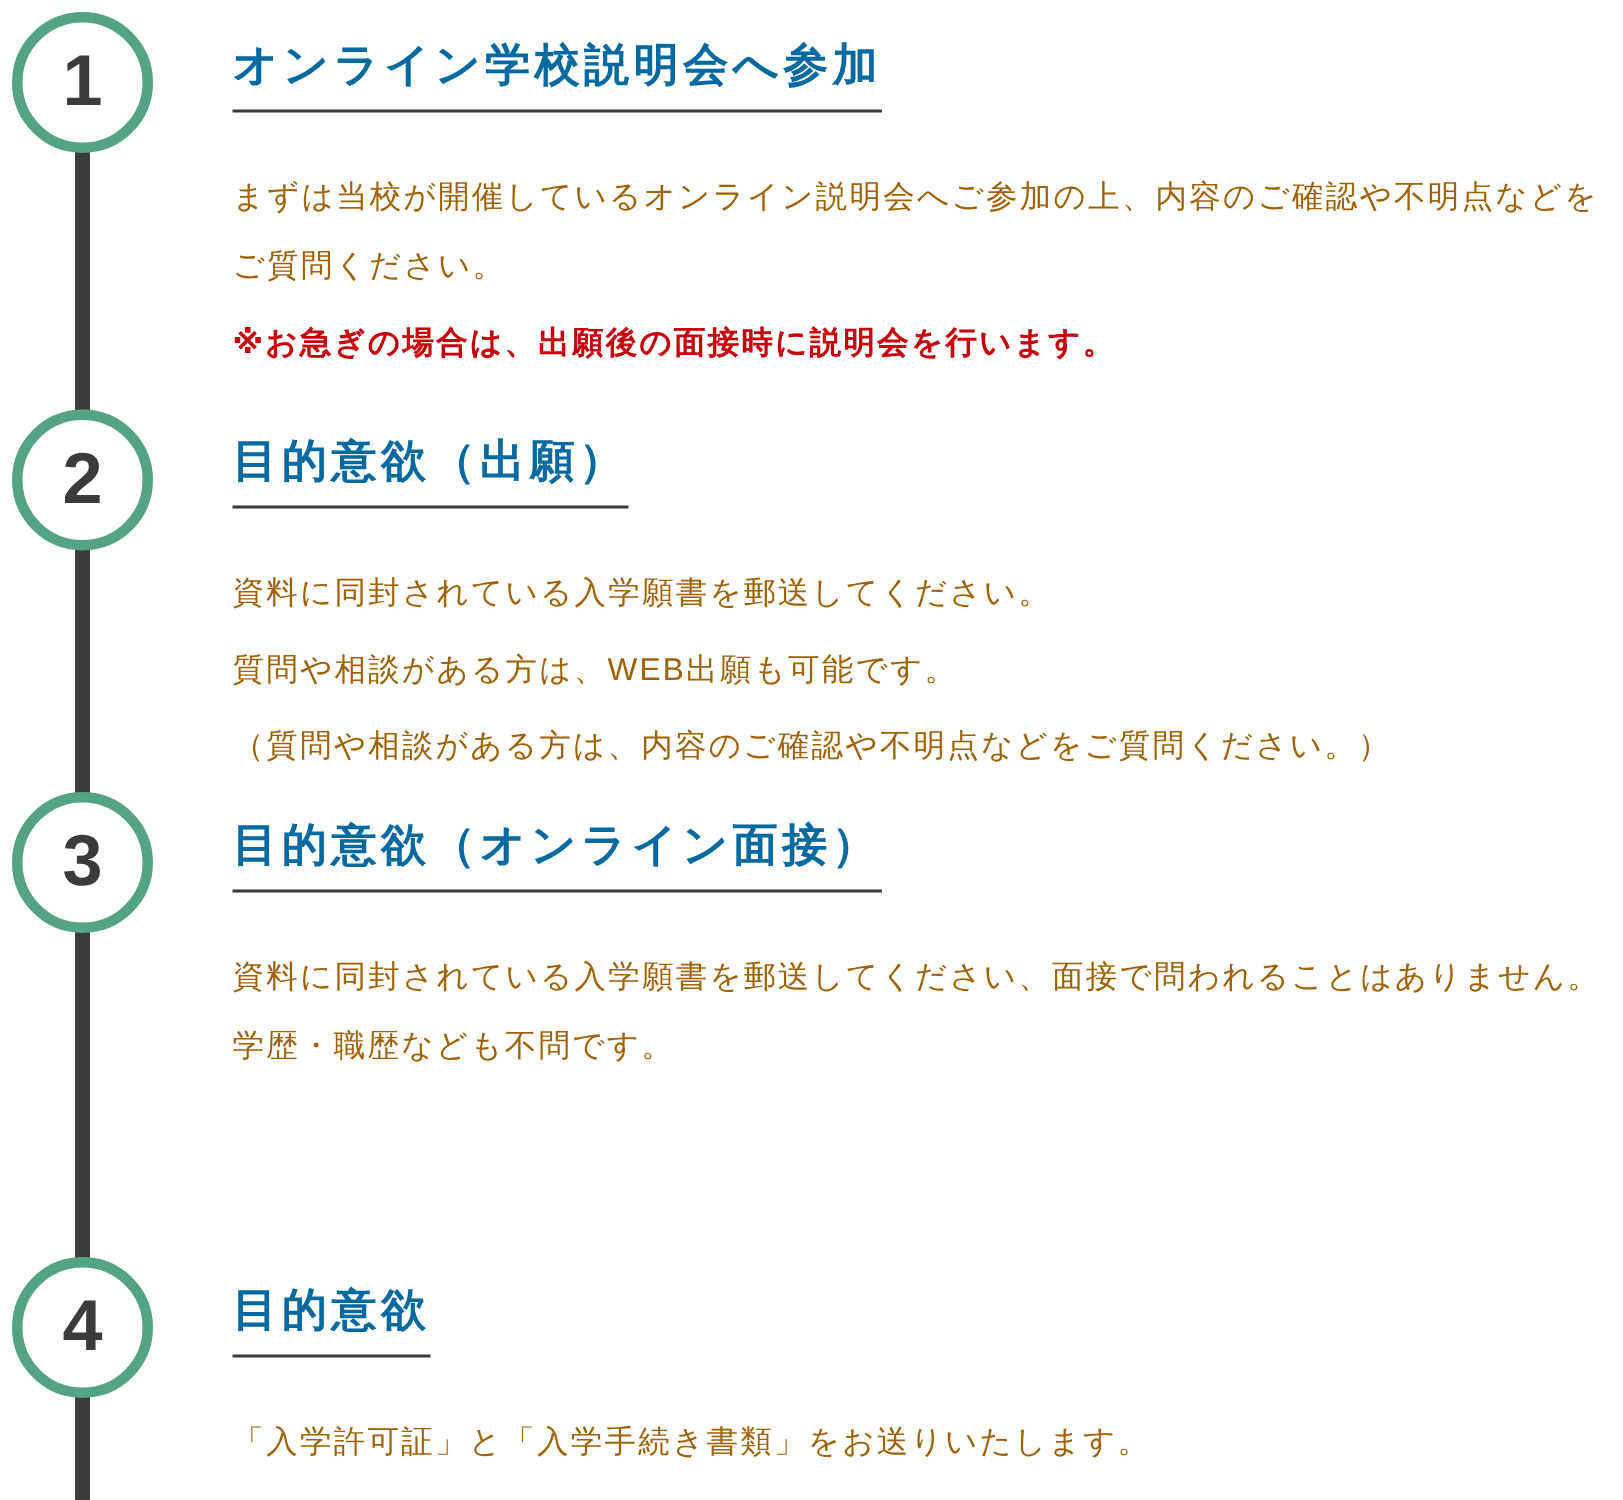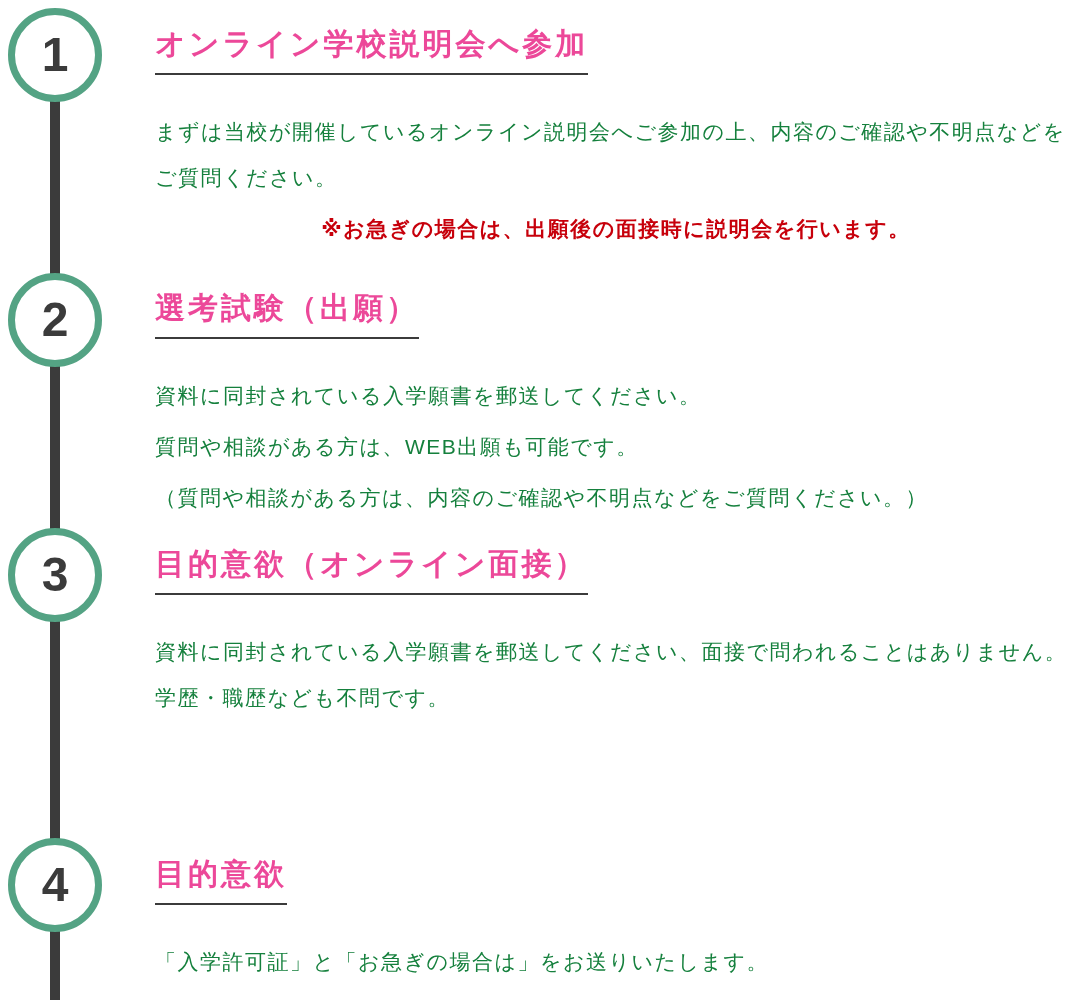--- a/index.html
+++ b/index.html
@@ -58,38 +58,37 @@
   }
   .s1 { top: 26px; }
   .s2 { top: 290px; }
   .s3 { top: 546px; }
   .s4 { top: 856px; }
 
   .step-title {
     display: inline-block;
     font-size: 30px;
     font-weight: 700;
-    color: #ec4899;
+    color: #0369a1;
     letter-spacing: 3px;
     line-height: 1.2;
     padding-bottom: 11px;
     border-bottom: 2px solid #3b3b3b;
     margin-bottom: 34px;
   }
   .step-body p {
     font-size: 21px;
-    color: #15803d;
+    color: #a16207;
     letter-spacing: 1.5px;
     line-height: 46px;
     margin-bottom: 5px;
   }
   .step-body p.note {
     color: #c7000b;
     font-weight: 700;
-    text-align: center;
   }
 </style>
 </head>
 <body>
 
 <div class="canvas">
 
   <div class="rail"></div>
 
   <div class="badge b1">
@@ -107,35 +106,35 @@
 
   <section class="step s1">
     <h2 class="step-title">オンライン学校説明会へ参加</h2>
     <div class="step-body">
       <p>まずは当校が開催しているオンライン説明会へご参加の上、内容のご確認や不明点などをご質問ください。</p>
       <p class="note">※お急ぎの場合は、出願後の面接時に説明会を行います。</p>
     </div>
   </section>
 
   <section class="step s2">
-    <h2 class="step-title">選考試験（出願）</h2>
+    <h2 class="step-title">目的意欲（出願）</h2>
     <div class="step-body">
       <p>資料に同封されている入学願書を郵送してください。</p>
       <p>質問や相談がある方は、WEB出願も可能です。</p>
       <p>（質問や相談がある方は、内容のご確認や不明点などをご質問ください。）</p>
     </div>
   </section>
 
   <section class="step s3">
     <h2 class="step-title">目的意欲（オンライン面接）</h2>
     <div class="step-body">
       <p>資料に同封されている入学願書を郵送してください、面接で問われることはありません。学歴・職歴なども不問です。</p>
     </div>
   </section>
 
   <section class="step s4">
     <h2 class="step-title">目的意欲</h2>
     <div class="step-body">
-      <p>「入学許可証」と「お急ぎの場合は」をお送りいたします。</p>
+      <p>「入学許可証」と「入学手続き書類」をお送りいたします。</p>
     </div>
   </section>
 
 </div>
 
 </body></html>

